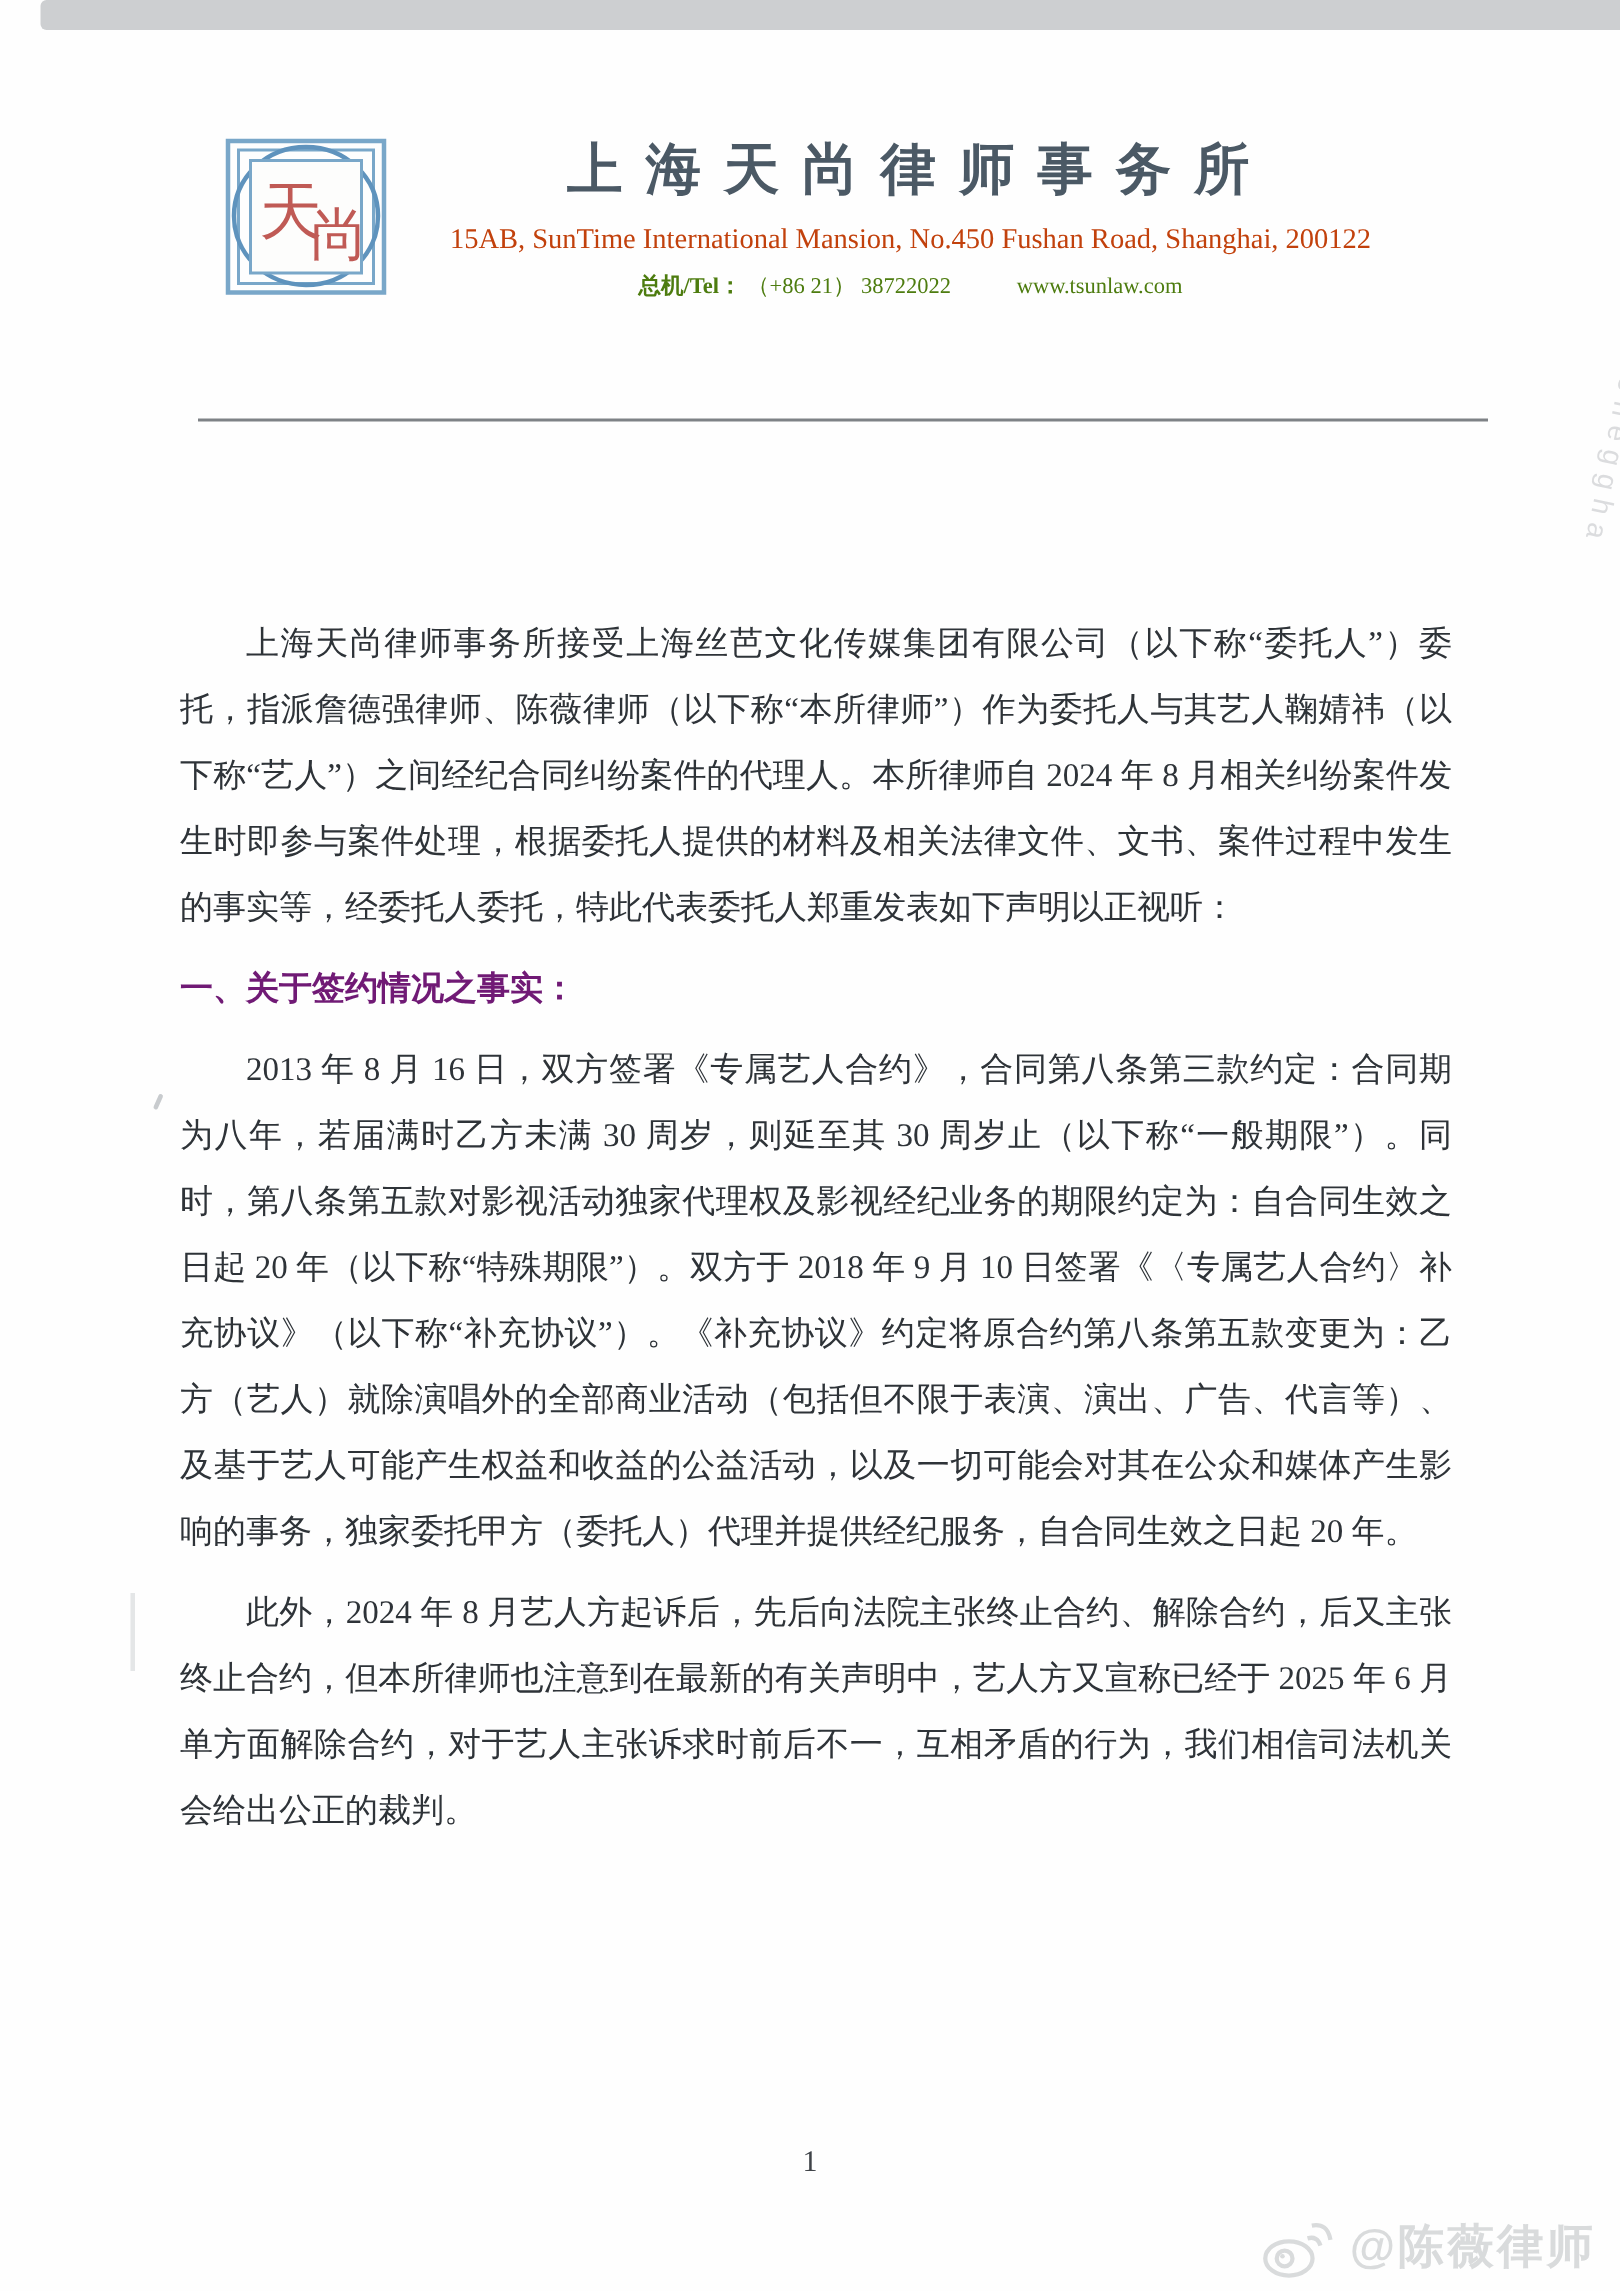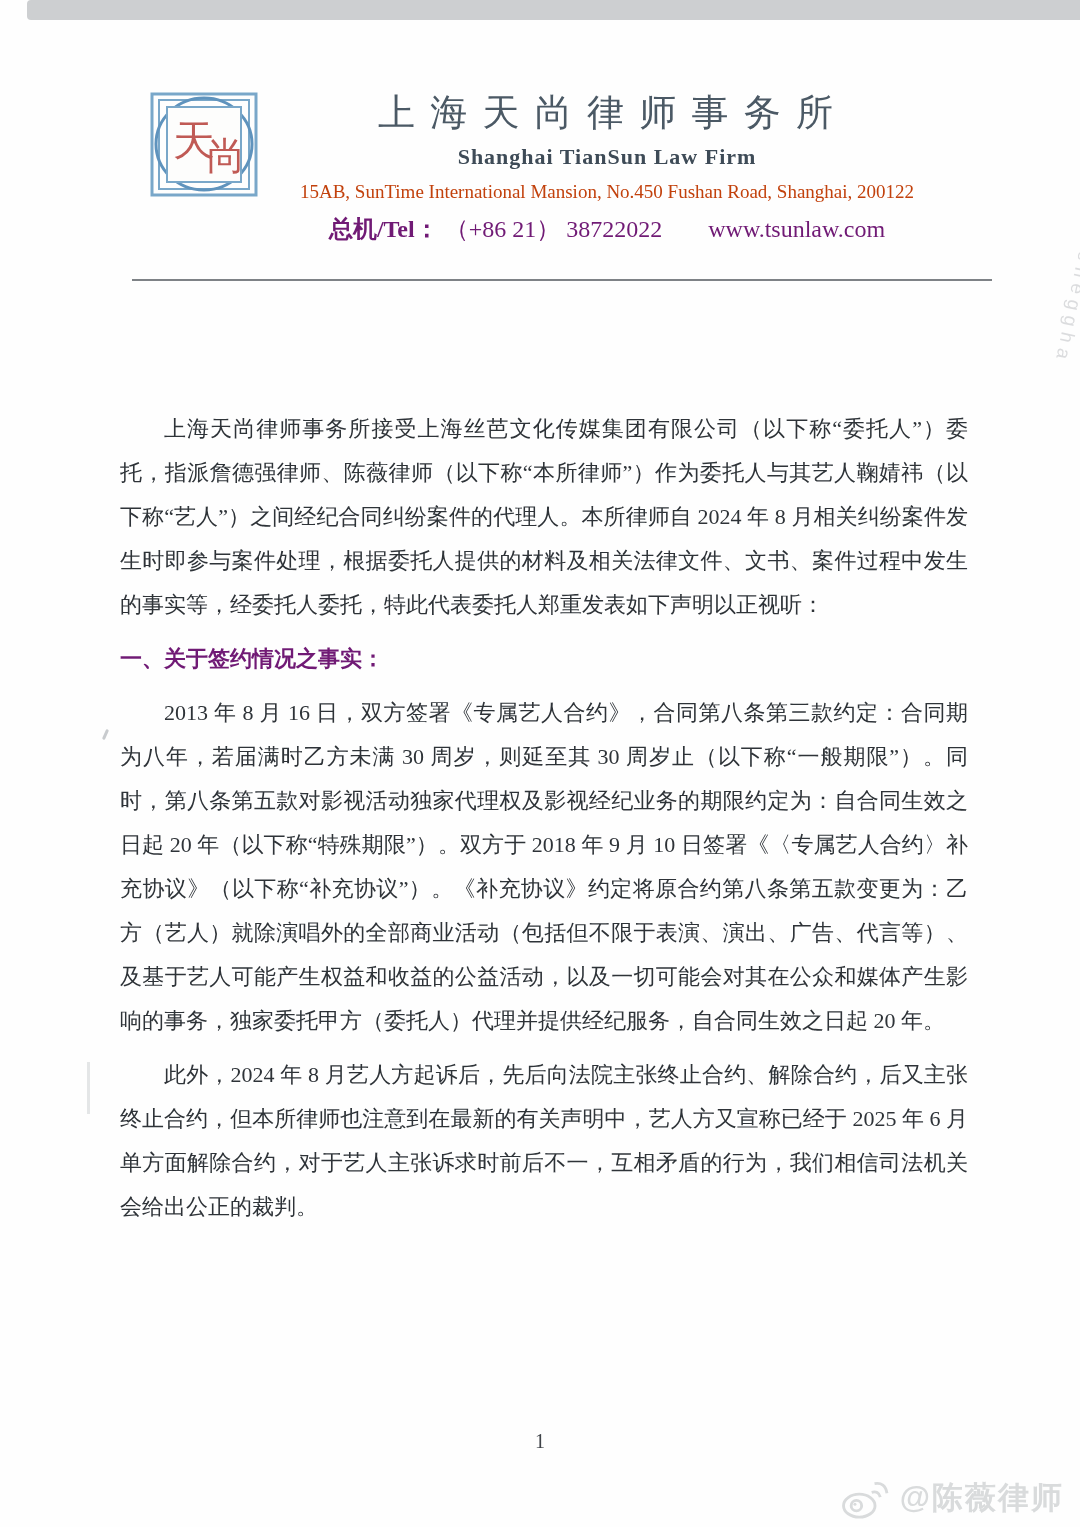--- a/index.html
+++ b/index.html
@@ -12,25 +12,25 @@
     color:#2e3338;
   }
   
   .scan-strip{position:absolute;top:0;left:27px;right:0;height:20px;background:#cdcfd1;border-radius:4px 0 0 4px;}
   .artifact-tick{position:absolute;left:104px;top:729px;width:3px;height:11px;background:#9aa0a6;opacity:.55;transform:rotate(24deg);border-radius:2px;}
   .artifact-line{position:absolute;left:87px;top:1062px;width:3px;height:52px;background:#c9cdd0;opacity:.5;}
 
   
   .logo{position:absolute;left:150px;top:92px;width:108px;height:106px;}
   .header-text{position:absolute;left:200px;right:66px;top:88px;text-align:center;color:#47545f;}
-  .firm-cn{font-size:37px;letter-spacing:3px;font-weight:normal;color:#4b5965;white-space:nowrap;}
+  .firm-cn{font-size:37px;letter-spacing:3px;font-weight:bold;color:#4b5965;white-space:nowrap;}
   .firm-en{font-size:22px;font-weight:bold;margin-top:6px;color:#3e4b57;letter-spacing:1px;}
   .addr-cn{font-size:19px;margin-top:16px;color:#44525e;}
   .addr-en{font-size:19px;margin-top:11px;color:#c2410c;}
-  .tel-row{font-size:24px;margin-top:10px;color:#701a75;}
+  .tel-row{font-size:15px;margin-top:10px;color:#4d7c0f;}
   .b{font-weight:bold;}
   .gap-l{margin-left:30px;}
   .gap-xl{margin-left:40px;}
   .divider{position:absolute;top:279px;left:132px;right:88px;height:2px;background:#7e8286;}
 
   
   .doc-title{
     position:absolute;top:341px;left:0;right:0;
     text-align:center;font-size:31px;font-weight:600;
     letter-spacing:5px;color:#3c4249;margin:0;padding-left:5px;
@@ -73,21 +73,20 @@
       <rect x="9" y="8" width="90" height="89" fill="none" stroke="#79a7c9" stroke-width="2"></rect>
       <ellipse cx="54" cy="52" rx="48" ry="46" fill="none" stroke="#5f93bd" stroke-width="3"></ellipse>
       <rect x="17" y="15" width="74" height="75" fill="#fdfdfc" stroke="#79a7c9" stroke-width="2"></rect>
       <text x="23" y="63" font-size="42" fill="#c05a55" font-family="'Liberation Serif','DejaVu Serif',serif">天</text>
       <text x="57" y="77" font-size="38" fill="#c05a55" font-family="'Liberation Serif','DejaVu Serif',serif">尚</text>
     </svg>
   </div>
 
   <div class="header-text">
     <div class="firm-cn">上 海 天 尚 律 师 事 务 所</div>
-    <div class="firm-en">Shanghai TianSun Law Firm</div>
     <div class="addr-en">15AB, SunTime International Mansion, No.450 Fushan Road, Shanghai, 200122</div>
     <div class="tel-row">
       <span class="b">总机/Tel：</span>
       <span>（+86 21） 38722022</span>
       <span class="gap-xl">www.tsunlaw.com</span>
     </div>
   </div>
 
   <div class="divider"></div>
 

